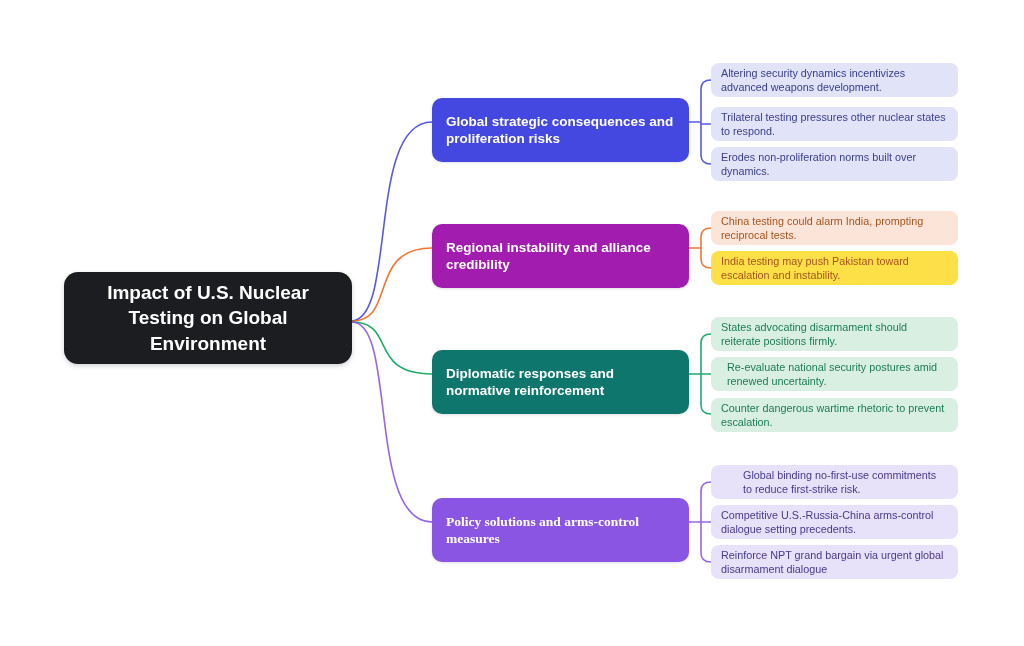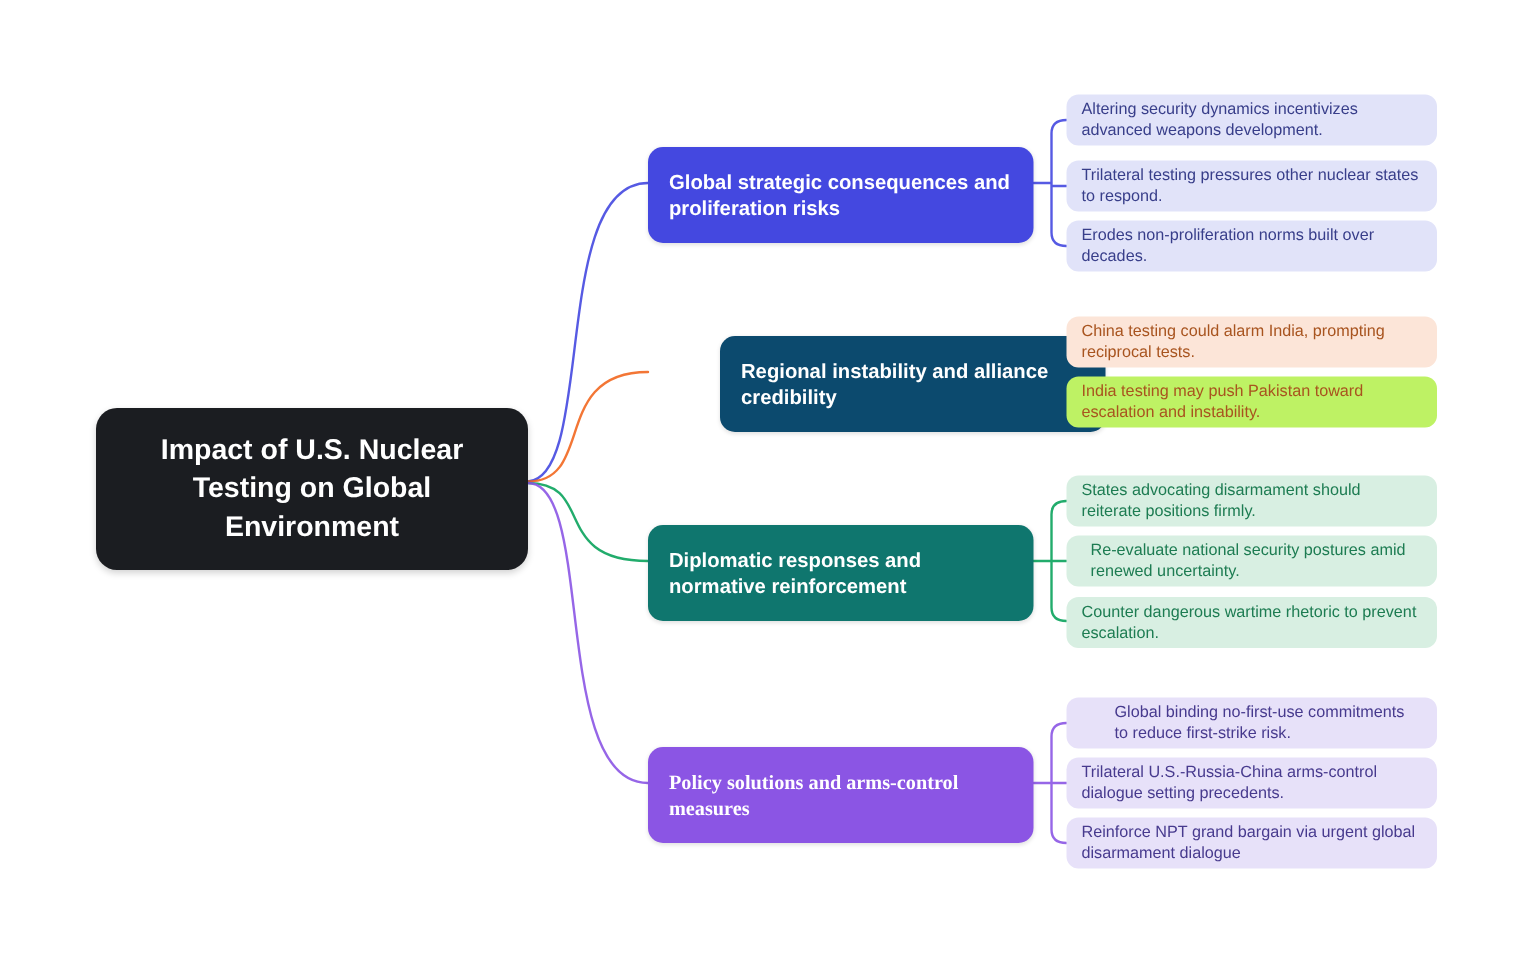--- a/index.html
+++ b/index.html
@@ -24,21 +24,21 @@
   .edges path {
     fill: none;
     stroke-width: 1.6;
     stroke-linecap: round;
     stroke-opacity: 0.9;
   }
 
   .node { position: absolute; z-index: 1; display: flex; align-items: center; }
 
   .root-node {
-    left: 64px; top: 272px; width: 288px; height: 108px;
+    left: 64px; top: 272px; width: 288px; height: 92px;
     border-radius: 14px;
     justify-content: center;
     text-align: center;
     font-size: 19px;
     font-weight: bold;
     line-height: 1.32;
     padding: 8px 20px;
     box-shadow: 0 2px 5px rgba(0,0,0,0.18);
   }
 
@@ -77,29 +77,29 @@
     <path d="M689,248 L701,248 M711,228 Q701,228 701,237 L701,259 Q701,268 711,268" stroke="#f2671f"></path>
     <path d="M689,374 L711,374 M711,334 Q701,334 701,343 L701,405 Q701,414 711,414" stroke="#0aa35c"></path>
     <path d="M689,522 L711,522 M711,482 Q701,482 701,491 L701,553 Q701,562 711,562 M701,522 L711,522" stroke="#8b55e4"></path>
   </svg>
 
   <div class="node root-node" style="background: rgb(27, 29, 33); color: rgb(255, 255, 255);">Impact of U.S. Nuclear Testing on Global Environment</div>
 
   <div class="node branch-node" style="top: 98px; background: rgb(68, 72, 224);">Global strategic consequences and proliferation risks</div>
   <div class="node leaf-node" style="top: 63px; background: rgb(225, 227, 249); color: rgb(56, 62, 138);">Altering security dynamics incentivizes advanced weapons development.</div>
   <div class="node leaf-node" style="top: 107px; background: rgb(225, 227, 249); color: rgb(56, 62, 138);">Trilateral testing pressures other nuclear states to respond.</div>
-  <div class="node leaf-node" style="top: 147px; background: rgb(225, 227, 249); color: rgb(56, 62, 138);">Erodes non-proliferation norms built over decades.</div>
+  <div class="node leaf-node" style="top: 147px; background: rgb(225, 227, 249); color: rgb(56, 62, 138);">Erodes non-proliferation norms built over dynamics.</div>
 
-  <div class="node branch-node" style="top: 224px; background: #0c4a6e; margin-left: 48px;">Regional instability and alliance credibility</div>
+  <div class="node branch-node" style="top: 224px; background: #a21caf;">Regional instability and alliance credibility</div>
   <div class="node leaf-node" style="top: 211px; background: rgb(252, 229, 216); color: rgb(168, 84, 31);">China testing could alarm India, prompting reciprocal tests.</div>
-  <div class="node leaf-node" style="top: 251px; background: #bef264; color: rgb(168, 84, 31);">India testing may push Pakistan toward escalation and instability.</div>
+  <div class="node leaf-node" style="top: 251px; background: #fde047; color: rgb(168, 84, 31);">India testing may push Pakistan toward escalation and instability.</div>
 
   <div class="node branch-node" style="top: 350px; background: #0f766e;">Diplomatic responses and normative reinforcement</div>
   <div class="node leaf-node" style="top: 317px; background: rgb(216, 239, 226); color: rgb(29, 124, 82);">States advocating disarmament should reiterate positions firmly.</div>
   <div class="node leaf-node" style="top: 357px; background: rgb(216, 239, 226); color: rgb(29, 124, 82); padding-left: 16px;">Re-evaluate national security postures amid renewed uncertainty.</div>
   <div class="node leaf-node" style="top: 398px; background: rgb(216, 239, 226); color: rgb(29, 124, 82);">Counter dangerous wartime rhetoric to prevent escalation.</div>
 
   <div class="node branch-node" style="top: 498px; background: rgb(139, 85, 228); font-family: Liberation Serif, serif;">Policy solutions and arms-control measures</div>
   <div class="node leaf-node" style="top: 465px; background: rgb(231, 225, 249); color: rgb(71, 58, 142); padding-left: 32px;">Global binding no-first-use commitments to reduce first-strike risk.</div>
-  <div class="node leaf-node" style="top: 505px; background: rgb(231, 225, 249); color: rgb(71, 58, 142);">Trilateral U.S.-Russia-China arms-control dialogue setting precedents.</div>
+  <div class="node leaf-node" style="top: 505px; background: rgb(231, 225, 249); color: rgb(71, 58, 142);">Competitive U.S.-Russia-China arms-control dialogue setting precedents.</div>
   <div class="node leaf-node" style="top: 545px; background: rgb(231, 225, 249); color: rgb(71, 58, 142);">Reinforce NPT grand bargain via urgent global disarmament dialogue</div>
 
 </div>
 
 </body></html>

